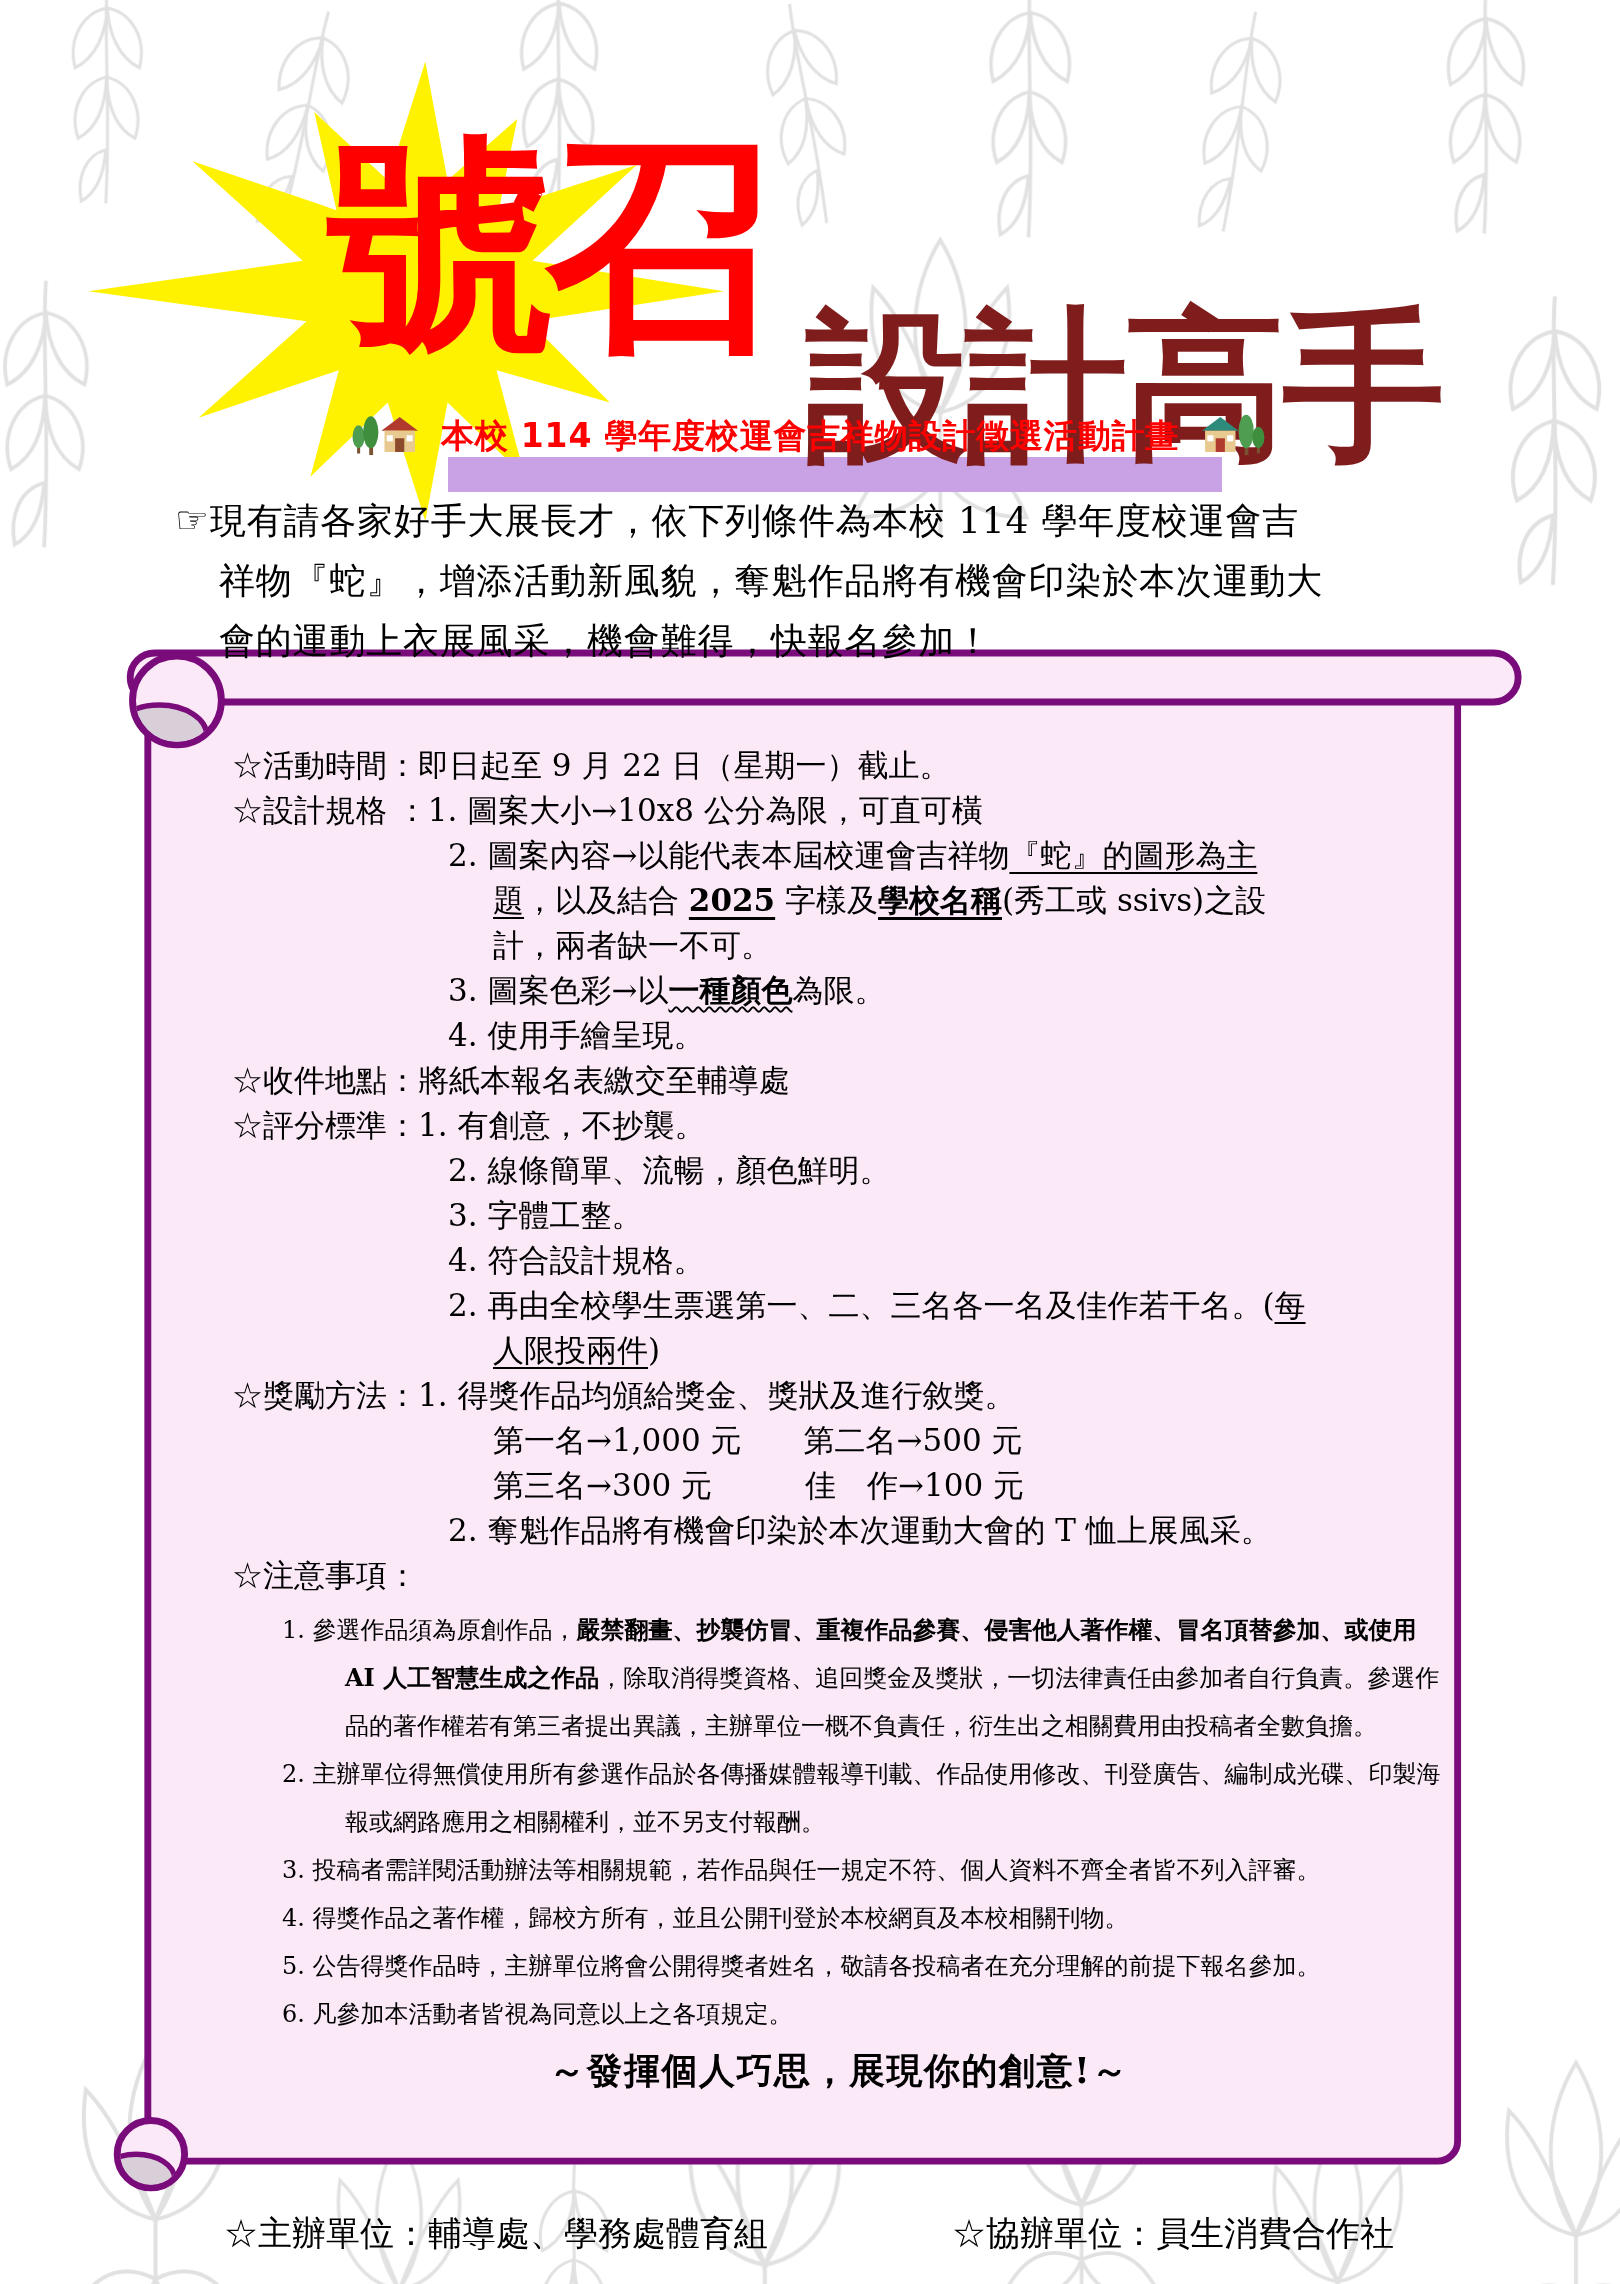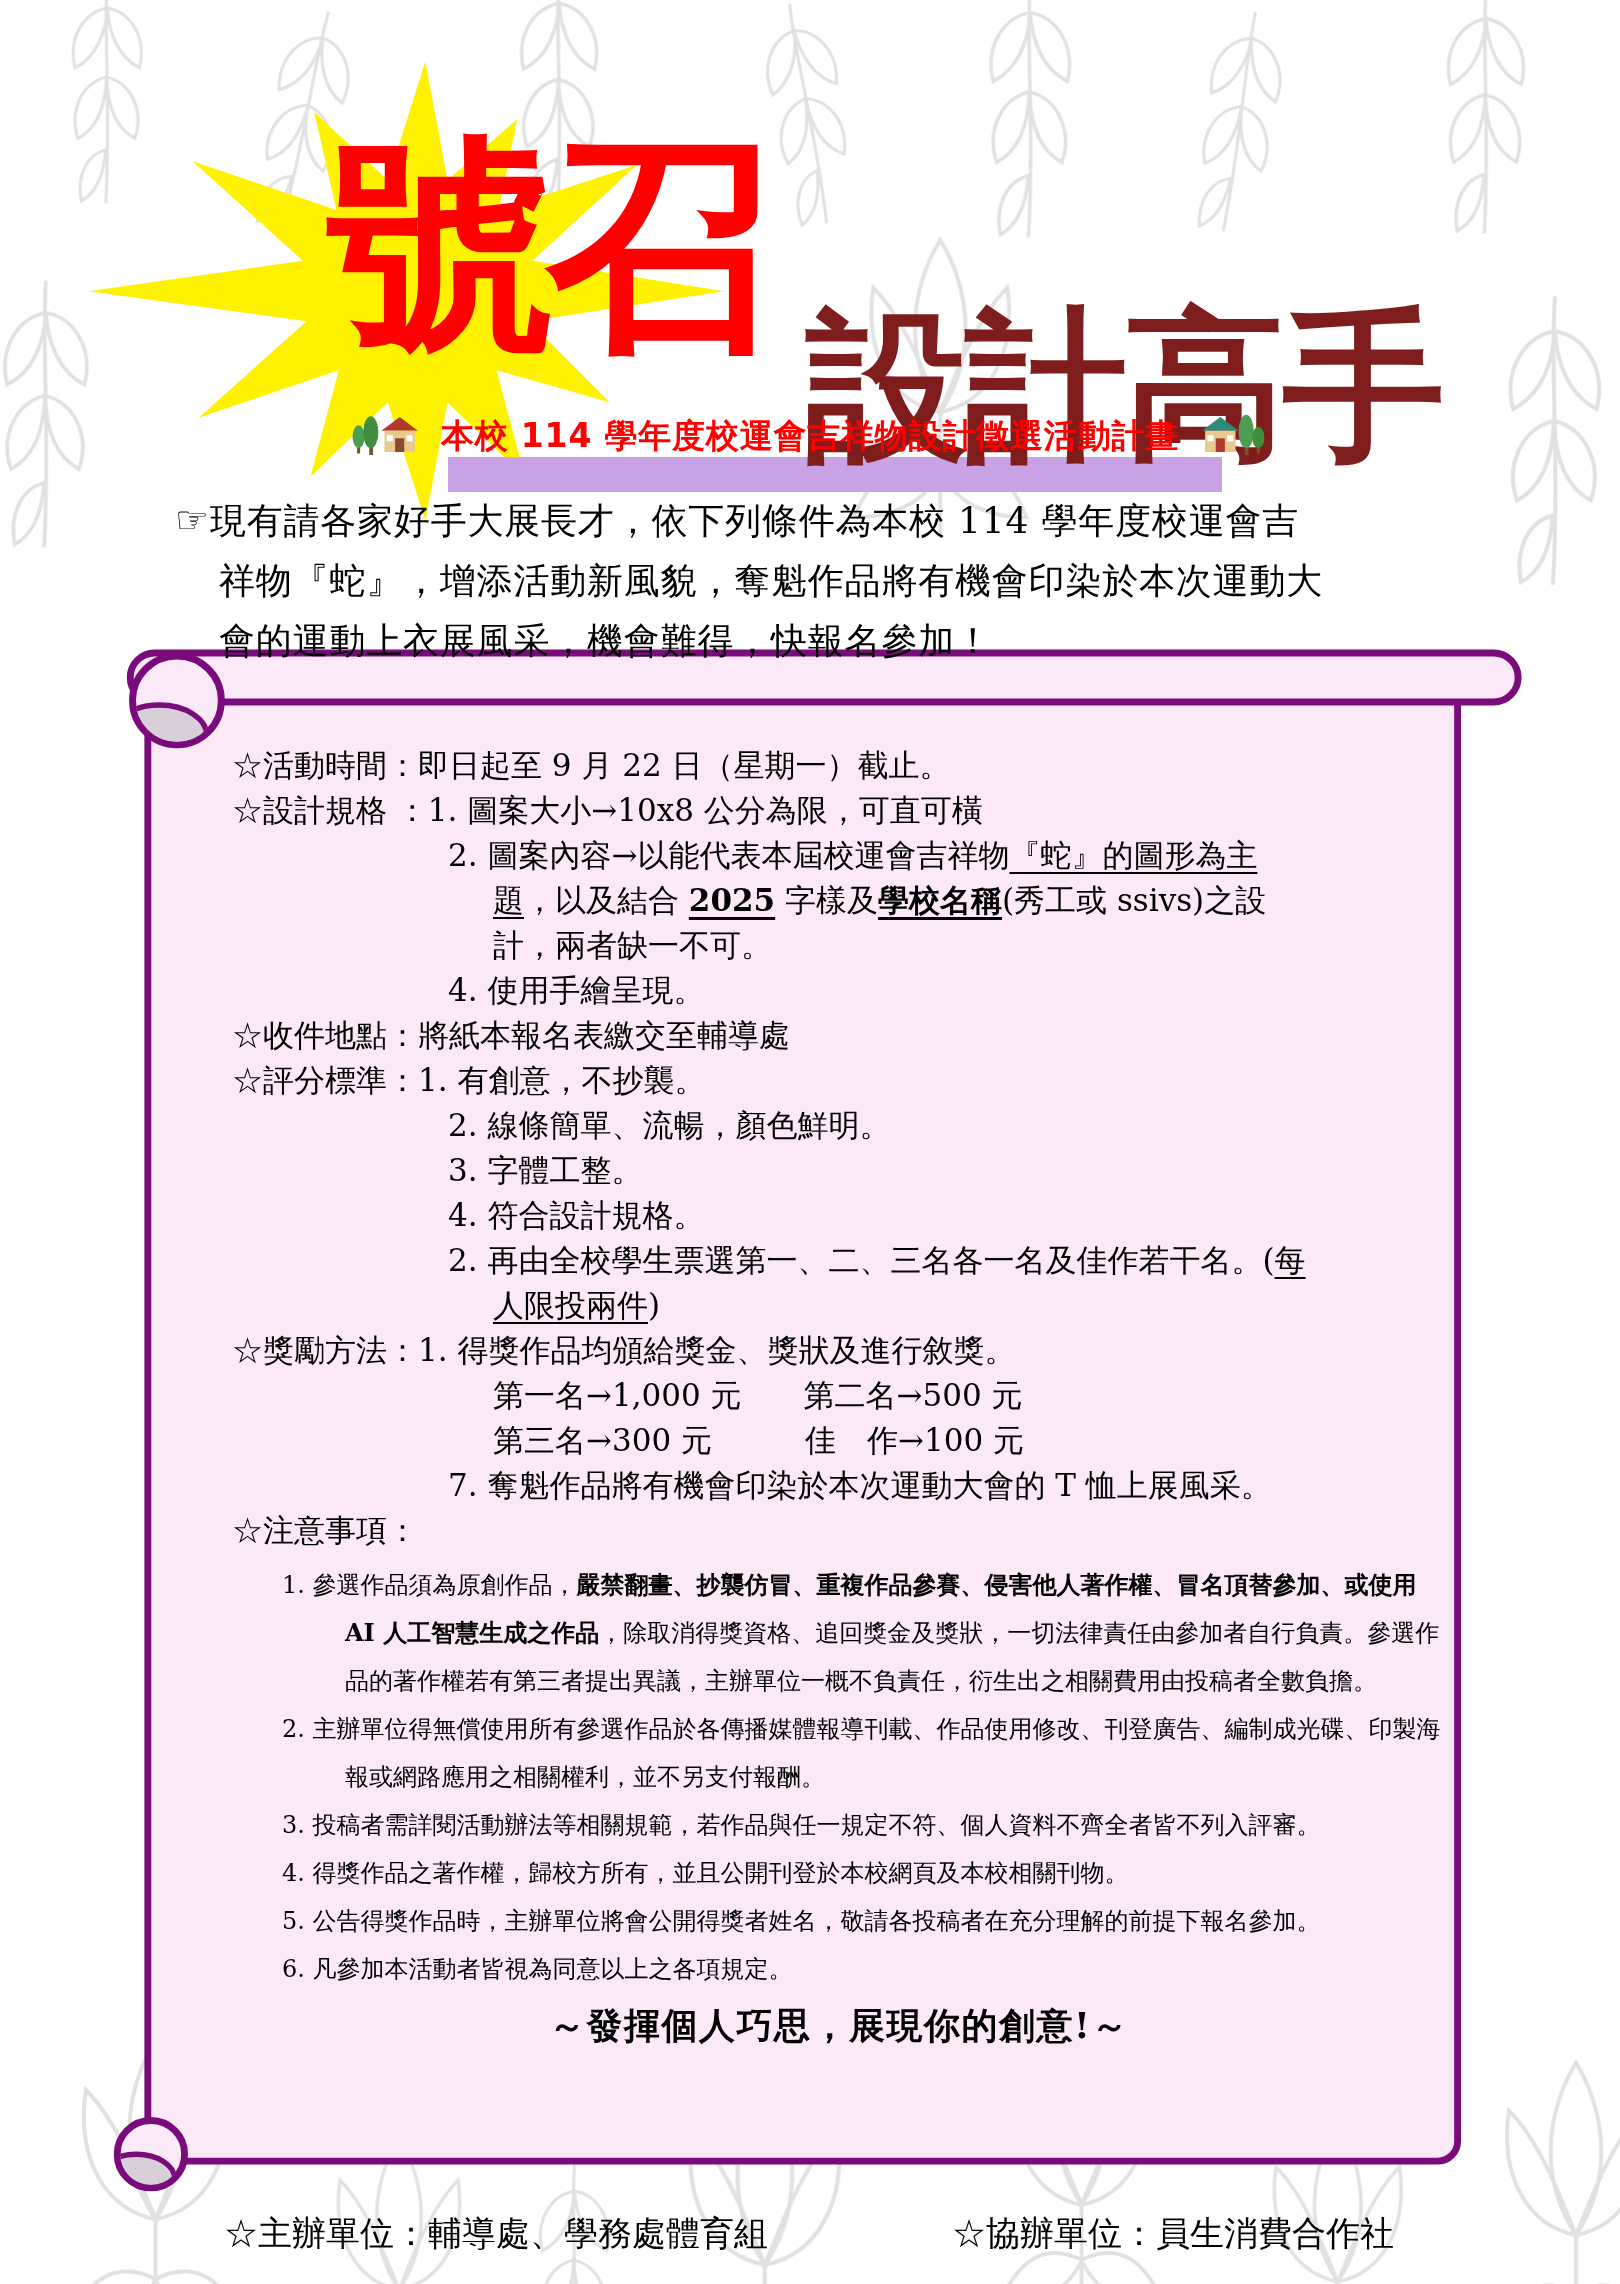--- a/index.html
+++ b/index.html
@@ -151,32 +151,33 @@
     <ellipse cx="178" cy="2844" rx="50" ry="32" fill="#D8CFD9" stroke="#7A0B7A" stroke-width="7"></ellipse>
   </g>
 </svg>
 
 <div id="scroll-content" class="abs">
   <div class="ml i0">☆活動時間：即日起至 9 月 22 日（星期一）截止。</div>
   <div class="ml i0">☆設計規格 ：1. 圖案大小→10x8 公分為限，可直可橫</div>
   <div class="ml i1"><span>2. 圖案內容→以能代表本屆校運會吉祥物</span><span class="u">『蛇』的圖形為主</span></div>
   <div class="ml i2"><span class="u">題</span><span>，以及結合 </span><span class="bu">2025</span><span> 字樣及</span><span class="bu">學校名稱</span><span>(秀工或 ssivs)之設</span></div>
   <div class="ml i2">計，兩者缺一不可。</div>
+  <div class="ml i1"><span>3. 圖案色彩→以</span><span class="wu">一種顏色</span><span>為限。</span></div>
   <div class="ml i1">4. 使用手繪呈現。</div>
   <div class="ml i0">☆收件地點：將紙本報名表繳交至輔導處</div>
   <div class="ml i0">☆評分標準：1. 有創意，不抄襲。</div>
   <div class="ml i1">2. 線條簡單、流暢，顏色鮮明。</div>
   <div class="ml i1">3. 字體工整。</div>
   <div class="ml i1">4. 符合設計規格。</div>
   <div class="ml i1"><span>2. 再由全校學生票選第一、二、三名各一名及佳作若干名。(</span><span class="u">每</span></div>
   <div class="ml i2"><span class="u">人限投兩件</span><span>)</span></div>
   <div class="ml i0">☆獎勵方法：1. 得獎作品均頒給獎金、獎狀及進行敘獎。</div>
   <div class="ml i2">第一名→1,000 元　　第二名→500 元</div>
   <div class="ml i2">第三名→300 元　　　佳　作→100 元</div>
-  <div class="ml i1">7. 奪魁作品將有機會印染於本次運動大會的 T 恤上展風采。</div>
+  <div class="ml i1">2. 奪魁作品將有機會印染於本次運動大會的 T 恤上展風采。</div>
   <div class="ml i0">☆注意事項：</div>
   <div class="notes">
     <div class="note"><span>1. 參選作品須為原創作品，</span><span class="b">嚴禁翻畫、抄襲仿冒、重複作品參賽、侵害他人著作權、冒名頂替參加、或使用 AI 人工智慧生成之作品</span><span>，除取消得獎資格、追回獎金及獎狀，一切法律責任由參加者自行負責。參選作品的著作權若有第三者提出異議，主辦單位一概不負責任，衍生出之相關費用由投稿者全數負擔。</span></div>
     <div class="note">2. 主辦單位得無償使用所有參選作品於各傳播媒體報導刊載、作品使用修改、刊登廣告、編制成光碟、印製海報或網路應用之相關權利，並不另支付報酬。</div>
     <div class="note">3. 投稿者需詳閱活動辦法等相關規範，若作品與任一規定不符、個人資料不齊全者皆不列入評審。</div>
     <div class="note">4. 得獎作品之著作權，歸校方所有，並且公開刊登於本校網頁及本校相關刊物。</div>
     <div class="note">5. 公告得獎作品時，主辦單位將會公開得獎者姓名，敬請各投稿者在充分理解的前提下報名參加。</div>
     <div class="note">6. 凡參加本活動者皆視為同意以上之各項規定。</div>
   </div>
   <div class="slogan">～發揮個人巧思，展現你的創意!～</div>

